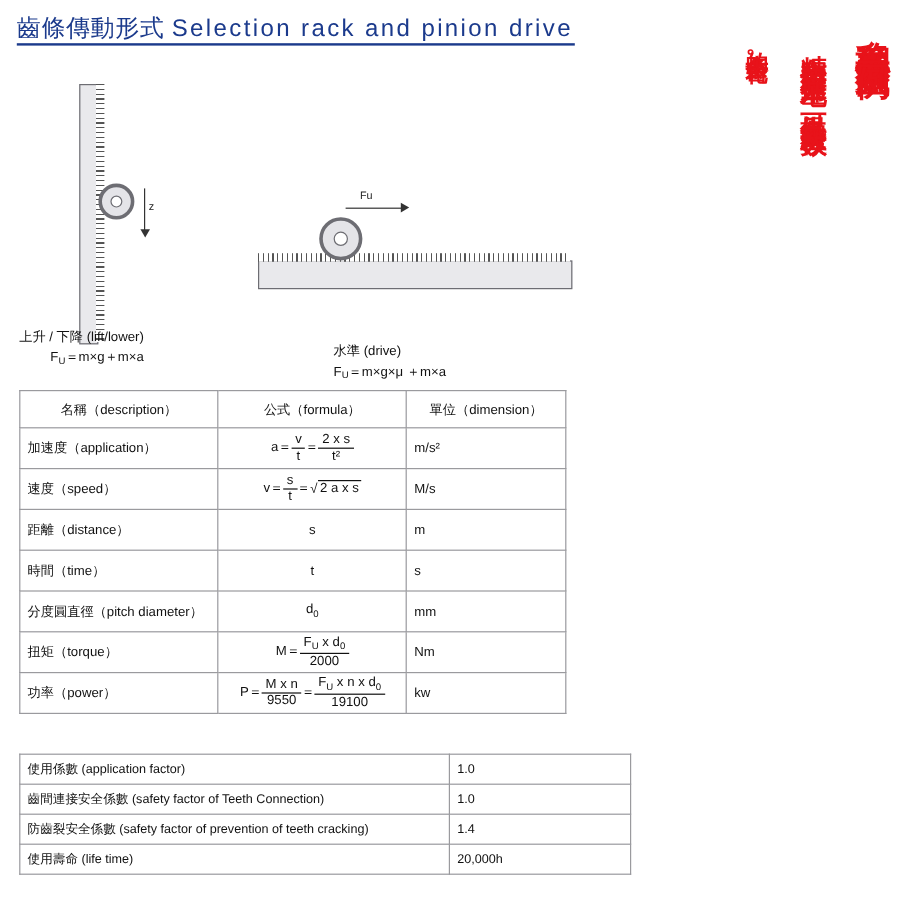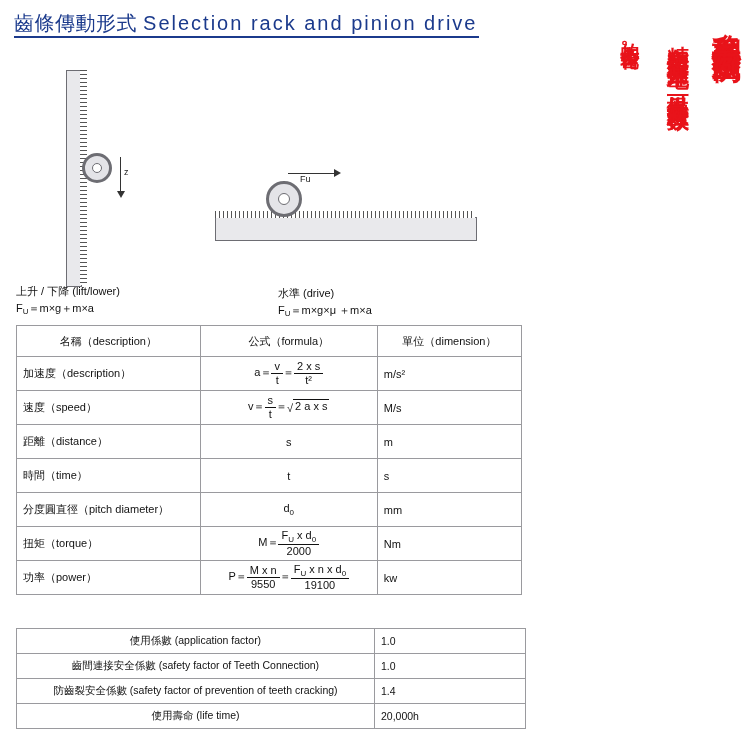--- a/index.html
+++ b/index.html
@@ -180,48 +180,48 @@
     left: 334px;
     top: 124px;
     width: 0; height: 0;
     border-top: 4px solid transparent;
     border-bottom: 4px solid transparent;
     border-left: 7px solid #333;
   }
   .fu-label {
     position: absolute;
     left: 300px;
-    top: 129px;
+    top: 113px;
     font-size: 9px;
     color: #222;
   }
 
   
   .caption {
     position: absolute;
     font-size: 11px;
     color: #111;
     line-height: 1.5;
   }
   .caption .sub {
     font-size: 8px;
     vertical-align: -2px;
   }
-  .cap-left { left: 16px; top: 283px; }
+  .cap-left { left: 16px; top: 273px; text-align: right; }
   .cap-right { left: 278px; top: 285px; }
 
   
   table {
     border-collapse: collapse;
   }
   .main-table {
     position: absolute;
     left: 16px;
     top: 325px;
-    width: 506px;
+    width: 456px;
     font-size: 11px;
     color: #111;
   }
   .main-table td {
     border: 1px solid #9a9a9e;
     height: 29px;
     padding: 2px 6px;
     vertical-align: middle;
   }
   .main-table .c-name { width: 185px; text-align: left; }
@@ -255,21 +255,21 @@
     width: 510px;
     font-size: 10.5px;
     color: #111;
   }
   .foot-table td {
     border: 1px solid #9a9a9e;
     height: 22px;
     padding: 1px 6px;
     vertical-align: middle;
   }
-  .foot-table .f-name { width: 365px; text-align: center; margin-top: 32px; }
+  .foot-table .f-name { width: 365px; text-align: left; margin-top: 32px; }
   .foot-table .f-val { width: 145px; text-align: left; }
 
   
   .right-col {
     position: absolute;
     right: 0;
     top: 0;
     width: 205px;
     height: 750px;
   }
@@ -342,21 +342,21 @@
 
     <table class="main-table">
       <tbody>
         <tr class="hdr">
           <td class="c-name">名稱（description）</td>
           <td class="c-formula">公式（formula）</td>
           <td class="c-unit">單位（dimension）</td>
         </tr>
 
         <tr>
-          <td class="c-name">加速度（description）</td>
+          <td class="c-name">加速度（application）</td>
           <td class="c-formula">
             <span>a＝</span><span class="frac"><span class="num">v</span><span class="den">t</span></span><span>＝</span><span class="frac"><span class="num">2 x s</span><span class="den">t²</span></span>
           </td>
           <td class="c-unit">m/s²</td>
         </tr>
 
         <tr>
           <td class="c-name">速度（speed）</td>
           <td class="c-formula">
             <span>v＝</span><span class="frac"><span class="num">s</span><span class="den">t</span></span><span>＝</span><span class="radic">√</span><span class="sqrt">2 a x s</span>

